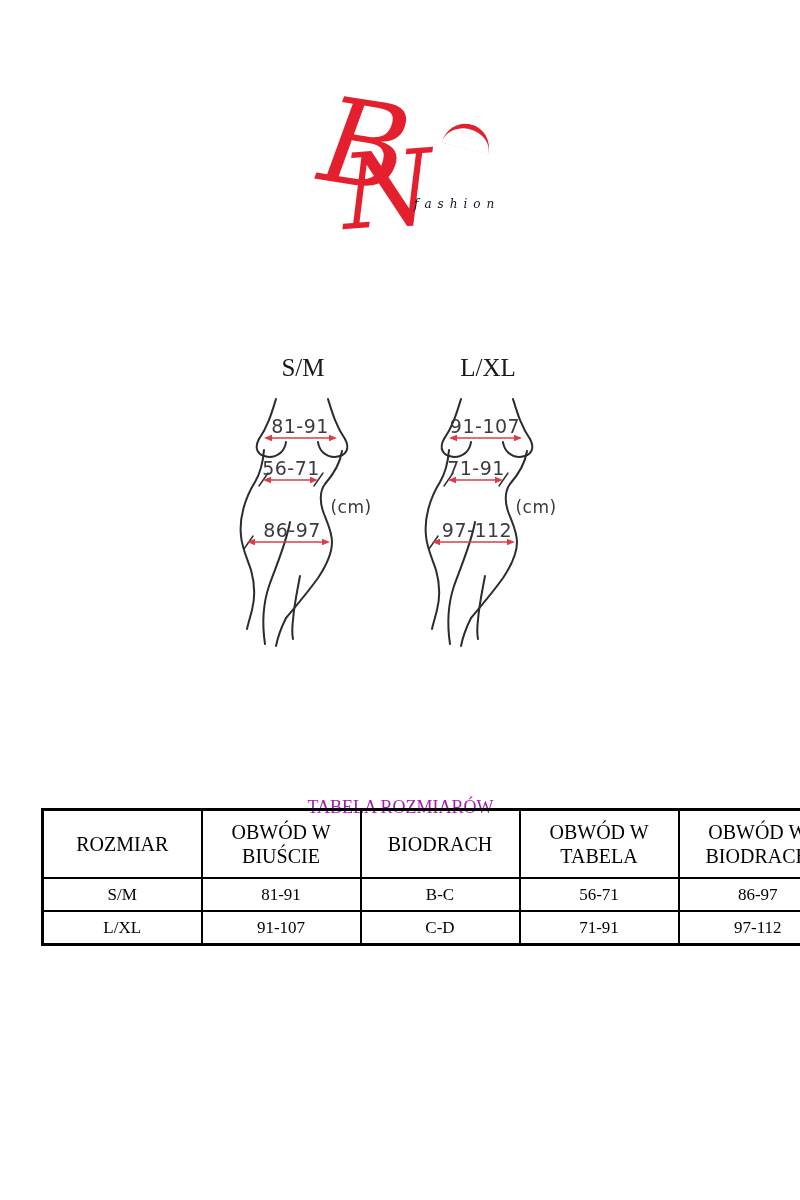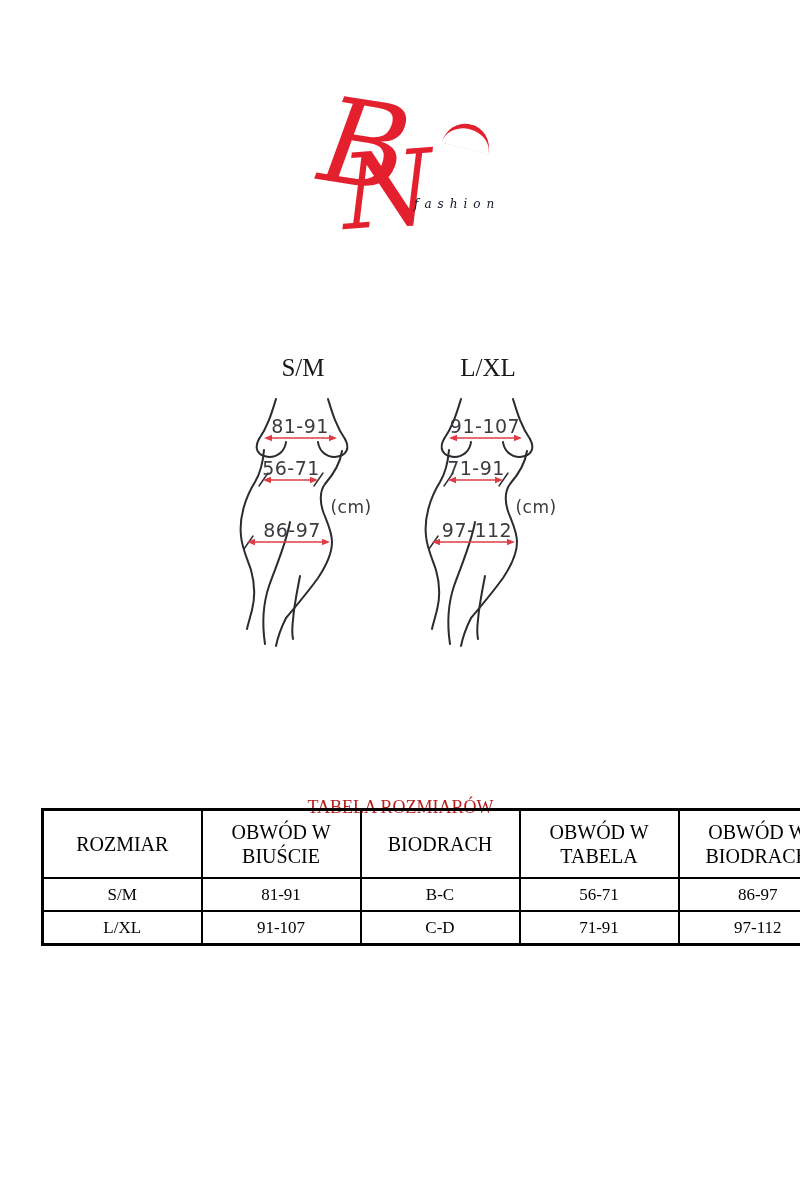--- a/index.html
+++ b/index.html
@@ -30,21 +30,21 @@
   .fig-svg .body path{fill:none;stroke:#2b2b30;stroke-width:2;stroke-linecap:round;}
   .fig-svg .ticks path{fill:none;stroke:#2b2b30;stroke-width:1.4;stroke-linecap:round;}
   .fig-svg .arrows line{stroke:#dd3c46;stroke-width:1.6;}
   .fig-svg .arrows polygon{fill:#dd3c46;}
   .fig-svg text{font-family:"DejaVu Sans",sans-serif;font-size:19px;fill:#3b3b40;
                 text-anchor:middle;letter-spacing:0.5px;}
   .fig-svg text.cm{font-size:17px;}
 
   
   .table-title{position:absolute;left:41px;top:797px;width:719px;text-align:center;
-               font-size:18px;color:#b91c1c;}
+               font-size:18px;color:#a21caf;}
   table.sizes{position:absolute;left:41px;top:808px;width:798px;border-collapse:collapse;
               table-layout:fixed;border:3px solid #000;}
   table.sizes th,table.sizes td{border:2px solid #000;text-align:center;vertical-align:middle;
               color:#000;font-weight:normal;padding:0 4px;}
   table.sizes th{height:66px;font-size:20px;line-height:1.2;}
   table.sizes td{height:31px;font-size:17px;}
 </style>
 </head>
 <body>
 

